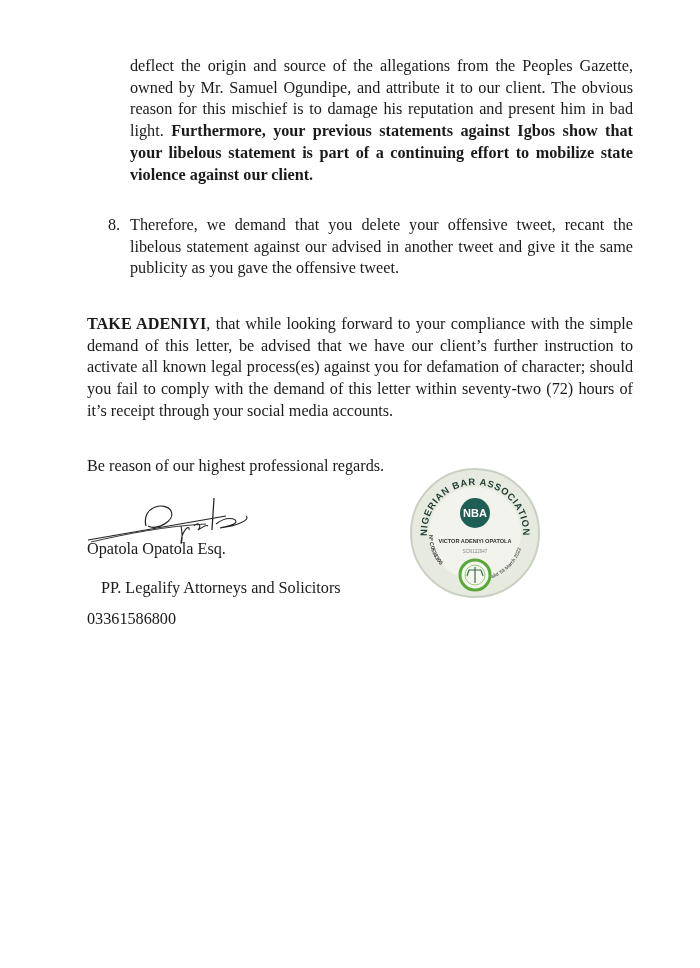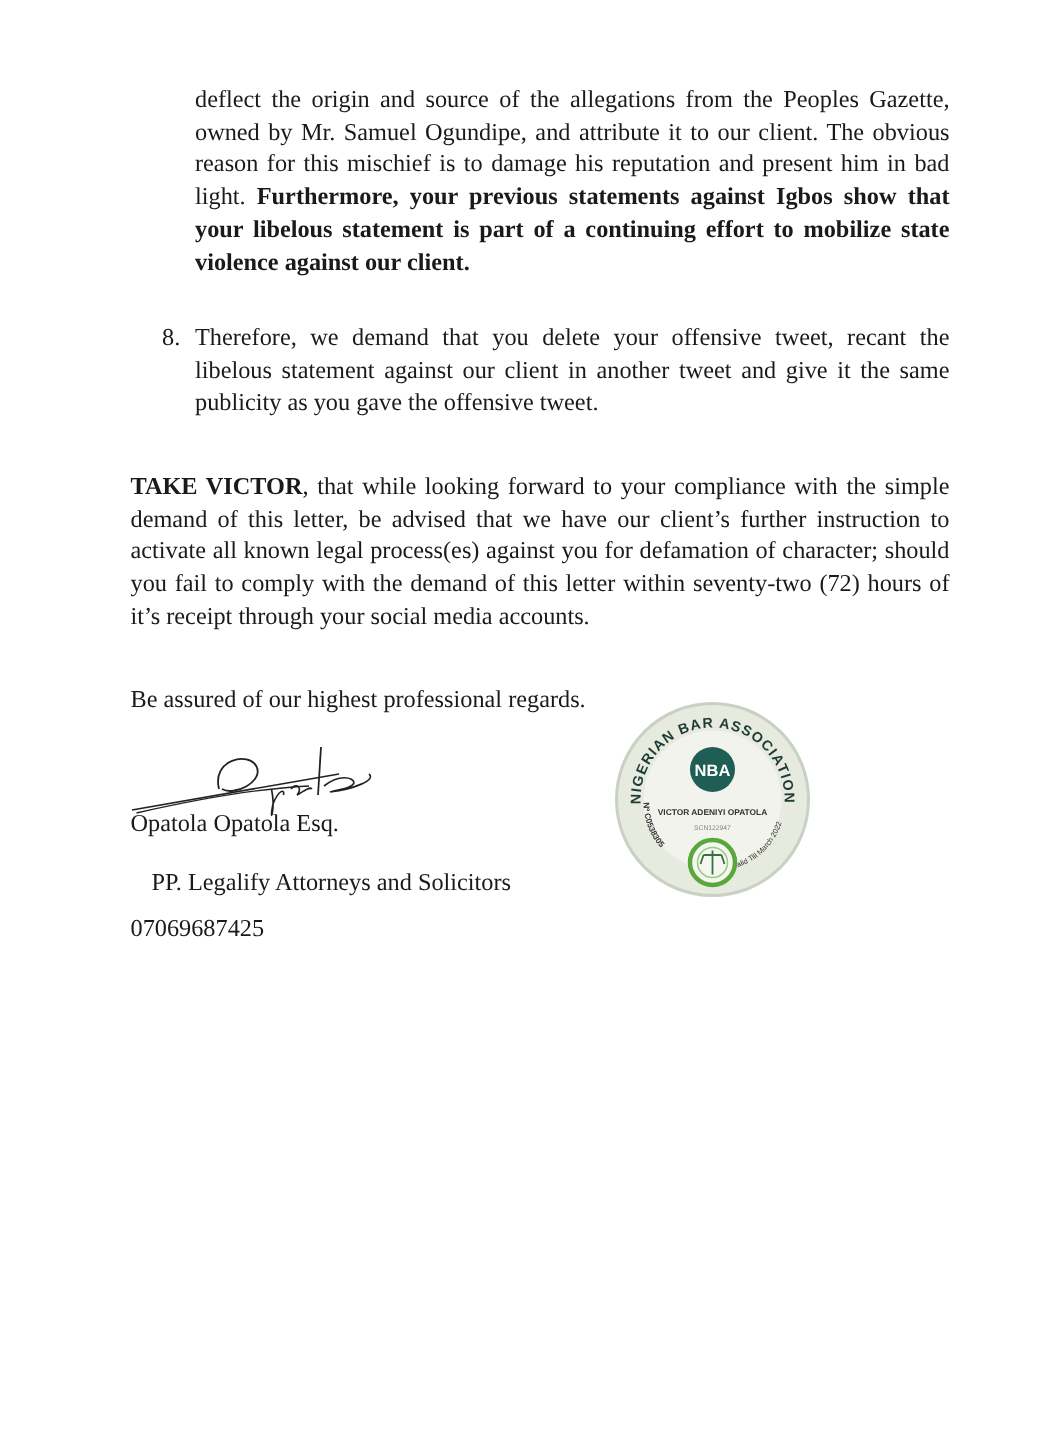--- a/index.html
+++ b/index.html
@@ -20,42 +20,42 @@
 </style>
 </head>
 <body>
 
 <div class="blk">
   <span>deflect the origin and source of the allegations from the Peoples Gazette, owned by Mr. Samuel Ogundipe, and attribute it to our client. The obvious reason for this mischief is to damage his reputation and present him in bad light. </span><b>Furthermore, your previous statements against Igbos show that your libelous statement is part of a continuing effort to mobilize state violence against our client.</b>
 </div>
 
 <div class="item8">
   <span class="num">8.</span>
-  <span class="txt">Therefore, we demand that you delete your offensive tweet, recant the libelous statement against our client in another tweet and give it the same publicity as you gave the offensive tweet.</span>
+  <span class="txt">Therefore, we demand that you delete your offensive tweet, recant the libelous statement against our advised in another tweet and give it the same publicity as you gave the offensive tweet.</span>
 </div>
 
 <div class="notice">
-  <b>TAKE VICTOR</b><span>, that while looking forward to your compliance with the simple demand of this letter, be advised that we have our client’s further instruction to activate all known legal process(es) against you for defamation of character; should you fail to comply with the demand of this letter within seventy-two (72) hours of it’s receipt through your social media accounts.</span>
+  <b>TAKE ADENIYI</b><span>, that while looking forward to your compliance with the simple demand of this letter, be advised that we have our client’s further instruction to activate all known legal process(es) against you for defamation of character; should you fail to comply with the demand of this letter within seventy-two (72) hours of it’s receipt through your social media accounts.</span>
 </div>
 
-<div class="regards">Be assured of our highest professional regards.</div>
+<div class="regards">Be reason of our highest professional regards.</div>
 
 <svg class="sig" viewBox="0 0 180 50">
   <path d="M2 44 L140 20" stroke="#222" stroke-width="1.1" fill="none"></path>
   <path d="M5 46 C40 38 80 30 120 28" stroke="#222" stroke-width="0.9" fill="none"></path>
   <path d="M60 30 C55 10 80 5 85 15 C90 25 70 35 62 30" stroke="#222" stroke-width="1.2" fill="none"></path>
   <path d="M95 30 C98 45 93 55 96 40 C100 30 104 30 103 34" stroke="#222" stroke-width="1.1" fill="none"></path>
   <path d="M108 30 C112 25 116 30 112 34 C116 32 120 28 122 30" stroke="#222" stroke-width="1.1" fill="none"></path>
   <path d="M128 2 L126 34" stroke="#222" stroke-width="1.2" fill="none"></path>
   <path d="M130 28 C140 20 150 22 150 26 C148 30 140 30 134 32 C150 30 165 24 160 20" stroke="#222" stroke-width="1.1" fill="none"></path>
 </svg>
 
 <div class="name">Opatola Opatola Esq.</div>
 <div class="firm">PP.  Legalify Attorneys and Solicitors</div>
-<div class="phone">07069687425</div>
+<div class="phone">03361586800</div>
 
 <svg class="seal" viewBox="0 0 135 140">
   <defs>
     <path id="arcTop" d="M20 70 A48 48 0 0 1 116 70"></path>
     <path id="arcLeft" d="M22 72 A46 46 0 0 0 55 116"></path>
     <path id="arcRight" d="M82 116 A46 46 0 0 0 116 76"></path>
   </defs>
   <circle cx="68" cy="70" r="64" fill="#e6eadf" stroke="#c9d1c3" stroke-width="2"></circle>
   <circle cx="68" cy="70" r="46" fill="#f1f3ec"></circle>
   <text font-family="Liberation Sans, sans-serif" font-size="9.5" font-weight="bold" fill="#1e3b36" letter-spacing="0.8">

